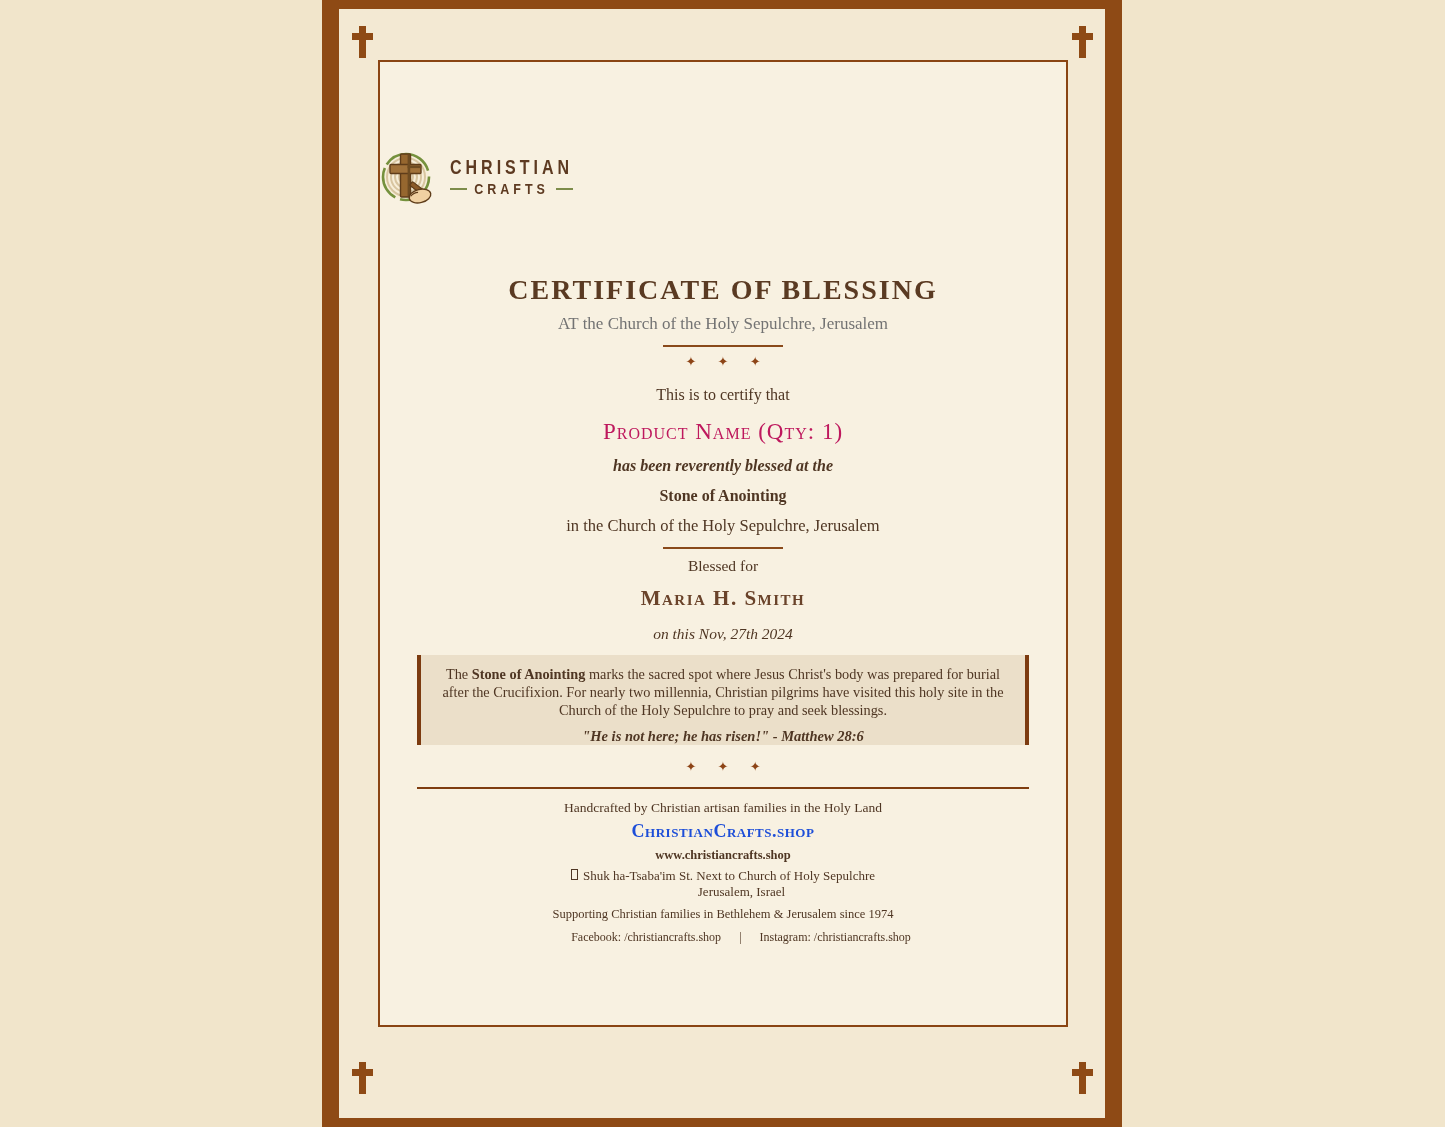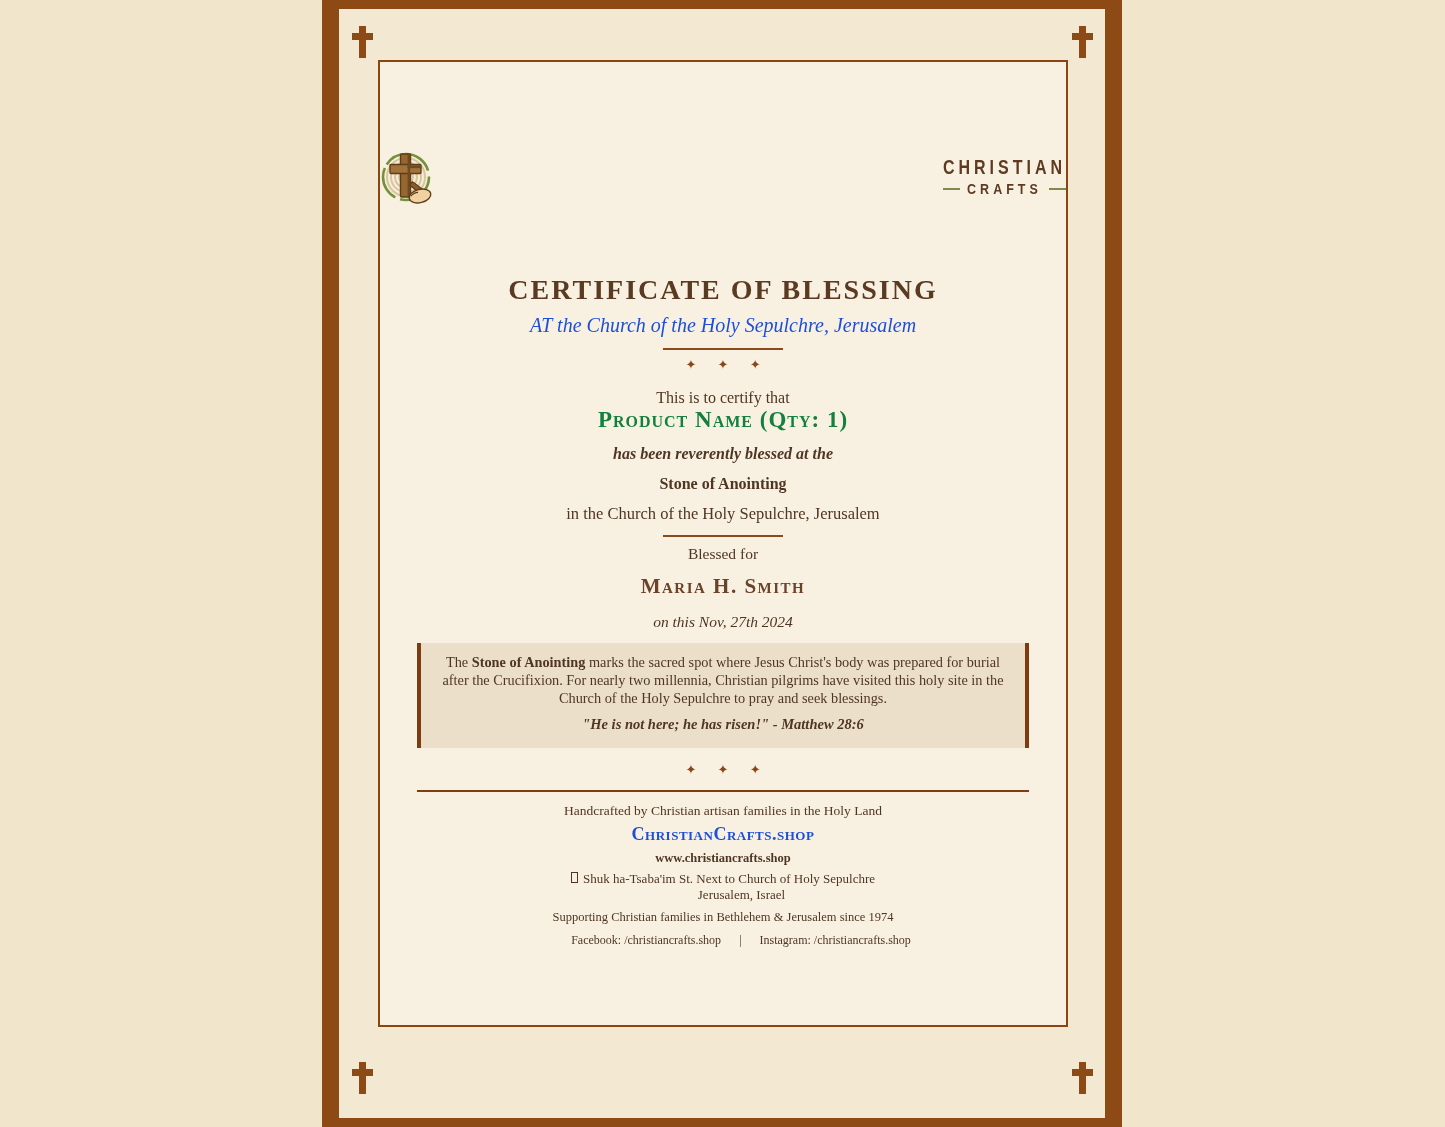--- a/index.html
+++ b/index.html
@@ -41,21 +41,21 @@
     position: absolute; left: 378px; top: 60px;
     width: 690px; height: 967px;
     background: #f8f1e1;
     border: 2px solid #8a4513;
     text-align: center;
   }
 
   
   .logo-row {
     margin-top: 84px; height: 62px;
-    display: flex; justify-content: space-between; align-items: center; gap: 12px;
+    display: flex; justify-content: flex-start; align-items: center; gap: 12px;
   }
   .logo-word { text-align: center; }
   .logo-line1 {
     font-family: "Liberation Sans", sans-serif;
     font-weight: 700; font-size: 16px; letter-spacing: 4px;
     color: #5d3a21; transform: scaleY(1.25);
   }
   .logo-line2 {
     display: flex; align-items: center; justify-content: center;
     gap: 7px; margin-top: 5px;
@@ -66,45 +66,45 @@
     color: #5d3a21; transform: scaleY(1.2);
   }
   .logo-dash { width: 17px; height: 2px; background: #7d8c4a; }
 
   
   .title {
     margin-top: 66px;
     font-size: 28px; font-weight: 700; letter-spacing: 2px;
     color: #5a3a22;
   }
-  .subtitle { margin-top: 8px; font-size: 20px; font-style: italic; color: #1d4ed8; }
+  .subtitle { margin-top: 8px; font-size: 17px; color: #737373; }
   .divider-sm { width: 120px; height: 2px; background: #8a4a1b; margin: 11px auto 0; }
   .ornament { margin-top: 7px; font-size: 13px; color: #8d4416; letter-spacing: 9px; padding-left: 9px; }
 
   .certify { margin-top: 16px; font-size: 16px; }
   .product {
-    font-size: 23px; font-weight: 700;
-    font-variant: small-caps; letter-spacing: 1px; color: #15803d;
+    margin-top: 15px; font-size: 23px; font-weight: 400;
+    font-variant: small-caps; letter-spacing: 1px; color: #be185d;
   }
   .blessed-at { margin-top: 12px; font-size: 16px; font-weight: 700; font-style: italic; }
   .stone-line { margin-top: 12px; font-size: 16px; font-weight: 700; }
   .church-line { margin-top: 11px; font-size: 16.5px; }
   .blessed-for { margin-top: 8px; font-size: 15.5px; }
   .recipient {
     margin-top: 11px; font-size: 21px; font-weight: 700;
     font-variant: small-caps; letter-spacing: 1.5px; color: #6a432a;
   }
   .date-line { margin-top: 14px; font-size: 15.5px; font-style: italic; }
 
   
   .info-box {
     width: 612px; margin: 12px auto 0;
     background: #ebdfc9;
     border-left: 4px solid #7c3b10; border-right: 4px solid #7c3b10;
-    padding: 10px 20px 15px;
+    padding: 10px 20px 0;
   }
   .info-text { font-size: 14.3px; line-height: 18px; color: #4f3623; }
   .info-text b { font-weight: 700; }
   .info-quote { margin-top: 9px; font-size: 14.5px; font-weight: 700; font-style: italic; }
 
   .ornament-2 { margin-top: 14px; }
   .divider-lg { width: 612px; height: 2px; background: #7f3d10; margin: 12px auto 0; }
 
   
   .handcrafted { margin-top: 11px; font-size: 13.5px; }

